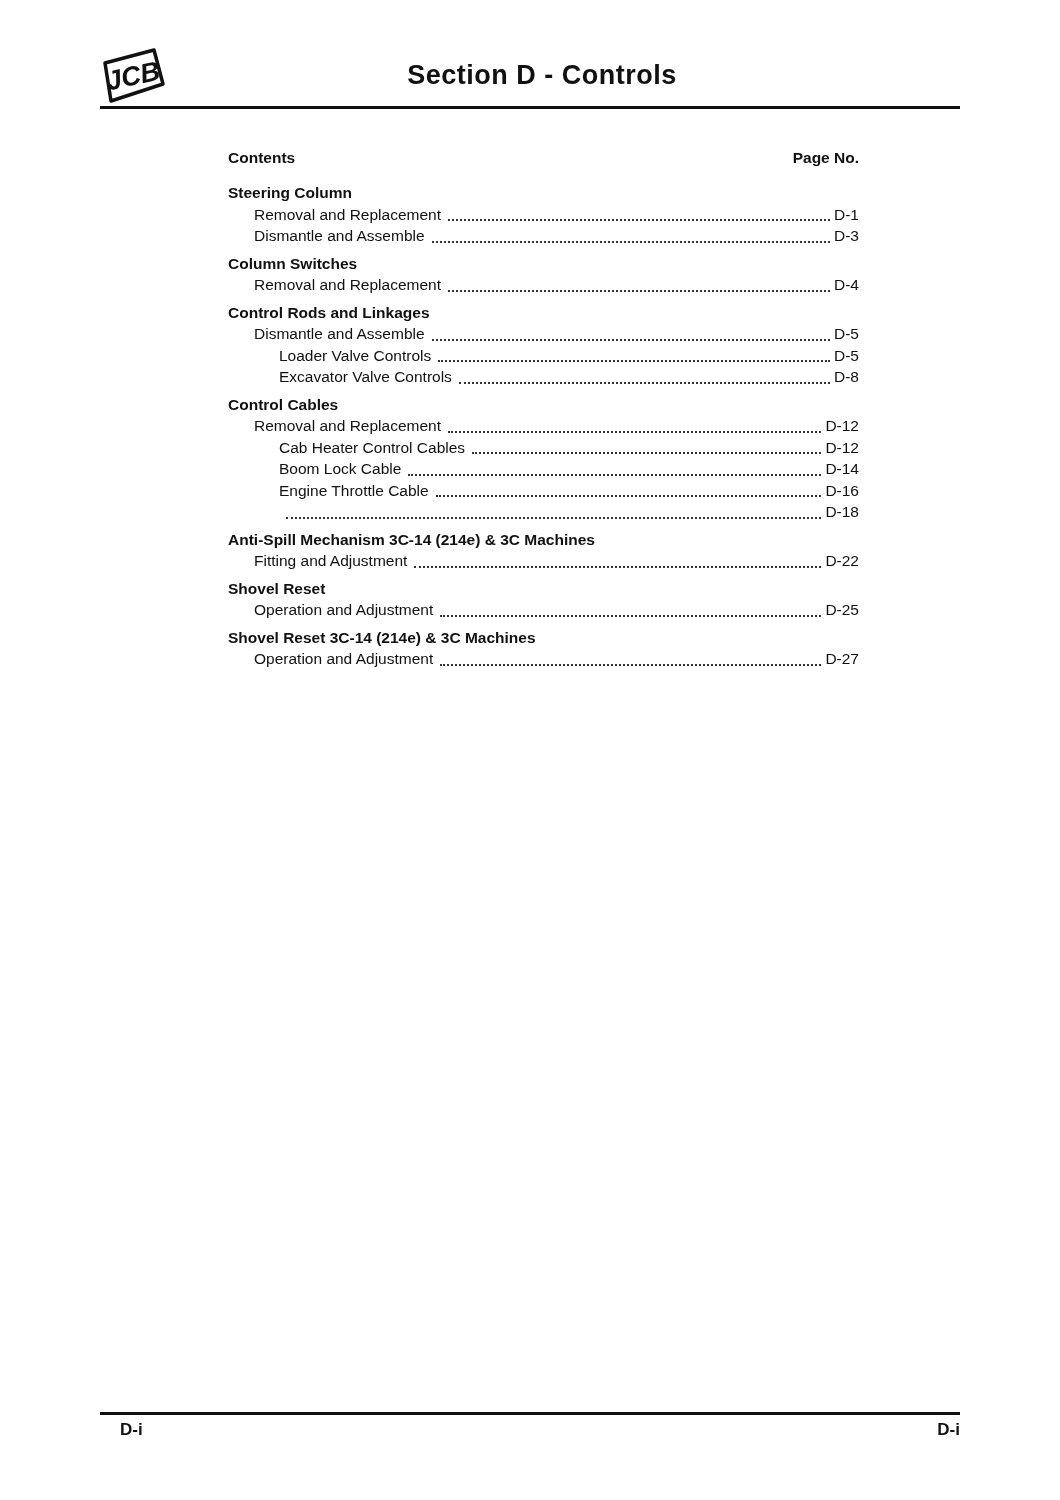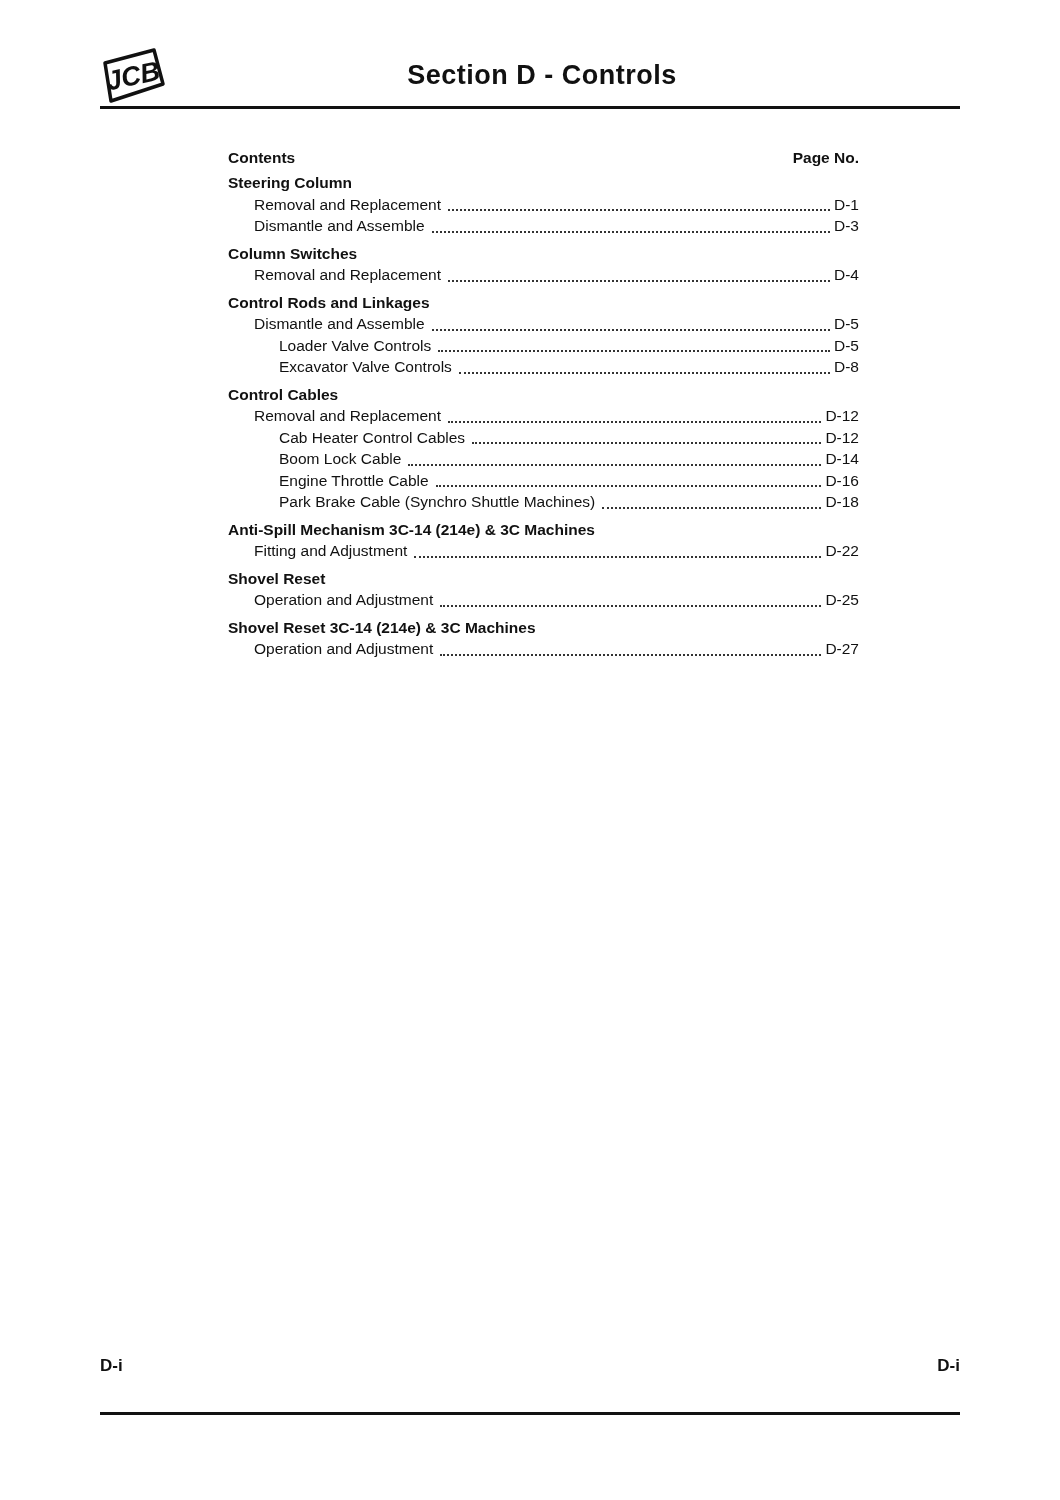--- a/index.html
+++ b/index.html
@@ -57,21 +57,21 @@
   }
   .toc-head {
     display: flex;
     justify-content: space-between;
     font-weight: bold;
     font-size: 15.5px;
     height: 22px;
     line-height: 22px;
   }
   .toc-section { margin-top: 6px; }
-  .toc-section:first-child { margin-top: 3px; }
+  .toc-section:first-child { margin-top: 13px; }
 
   .toc-heading {
     font-weight: bold;
     font-size: 15.5px;
     height: 21.5px;
     line-height: 21.5px;
     white-space: nowrap;
   }
   .toc-row {
     display: flex;
@@ -96,23 +96,24 @@
   .footer-rule {
     position: absolute;
     top: 1412px;
     left: 100px;
     width: 860px;
     height: 3px;
     background: var(--rule);
   }
   .footer-page {
     position: absolute;
-    top: 1356px;
+    top: 1420px;
     font-weight: bold;
     font-size: 17px;
+    margin-left: 20px;
   }
   .footer-page.left { left: 100px; }
   .footer-page.right { right: 100px; }
 </style>
 </head>
 <body>
 
 <div class="page">
 
   <svg class="logo" viewBox="0 0 80 62" aria-hidden="true">
@@ -184,21 +185,20 @@
             <span class="toc-title">Boom Lock Cable</span>
             <span class="leader"></span>
             <span class="toc-page">D-14</span>
           </div>
           <div class="toc-row level-2">
             <span class="toc-title">Engine Throttle Cable</span>
             <span class="leader"></span>
             <span class="toc-page">D-16</span>
           </div>
           <div class="toc-row level-2">
-            <span class="toc-title">Park Brake Cable (Synchro Shuttle Machines)</span>
             <span class="leader"></span>
             <span class="toc-page">D-18</span>
           </div>
         </section>
         <section class="toc-section">
           <div class="toc-heading">Anti-Spill Mechanism 3C-14 (214e) &amp; 3C Machines</div>
           <div class="toc-row level-1">
             <span class="toc-title">Fitting and Adjustment</span>
             <span class="leader"></span>
             <span class="toc-page">D-22</span>

